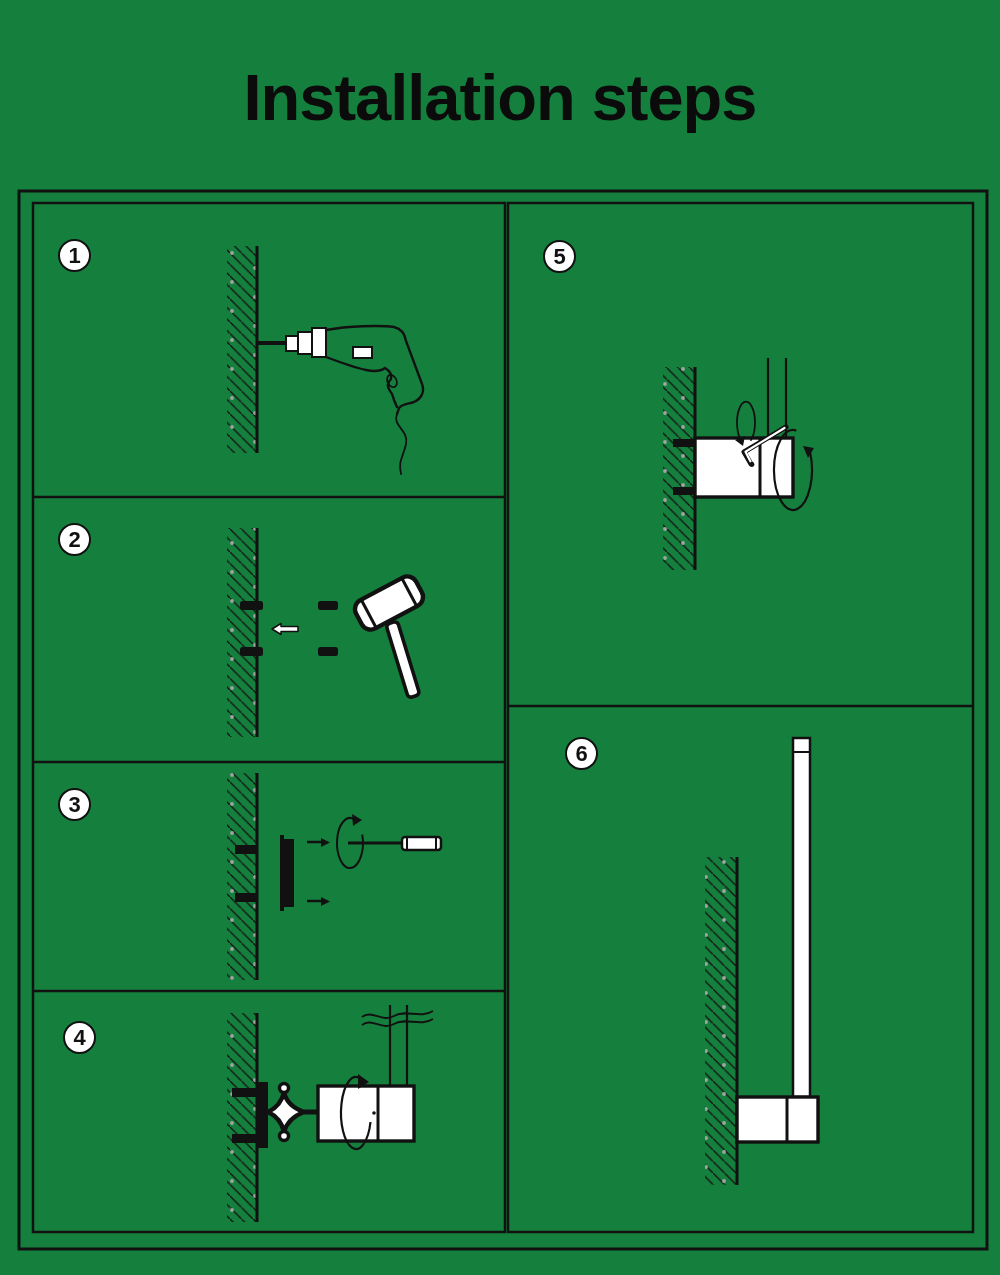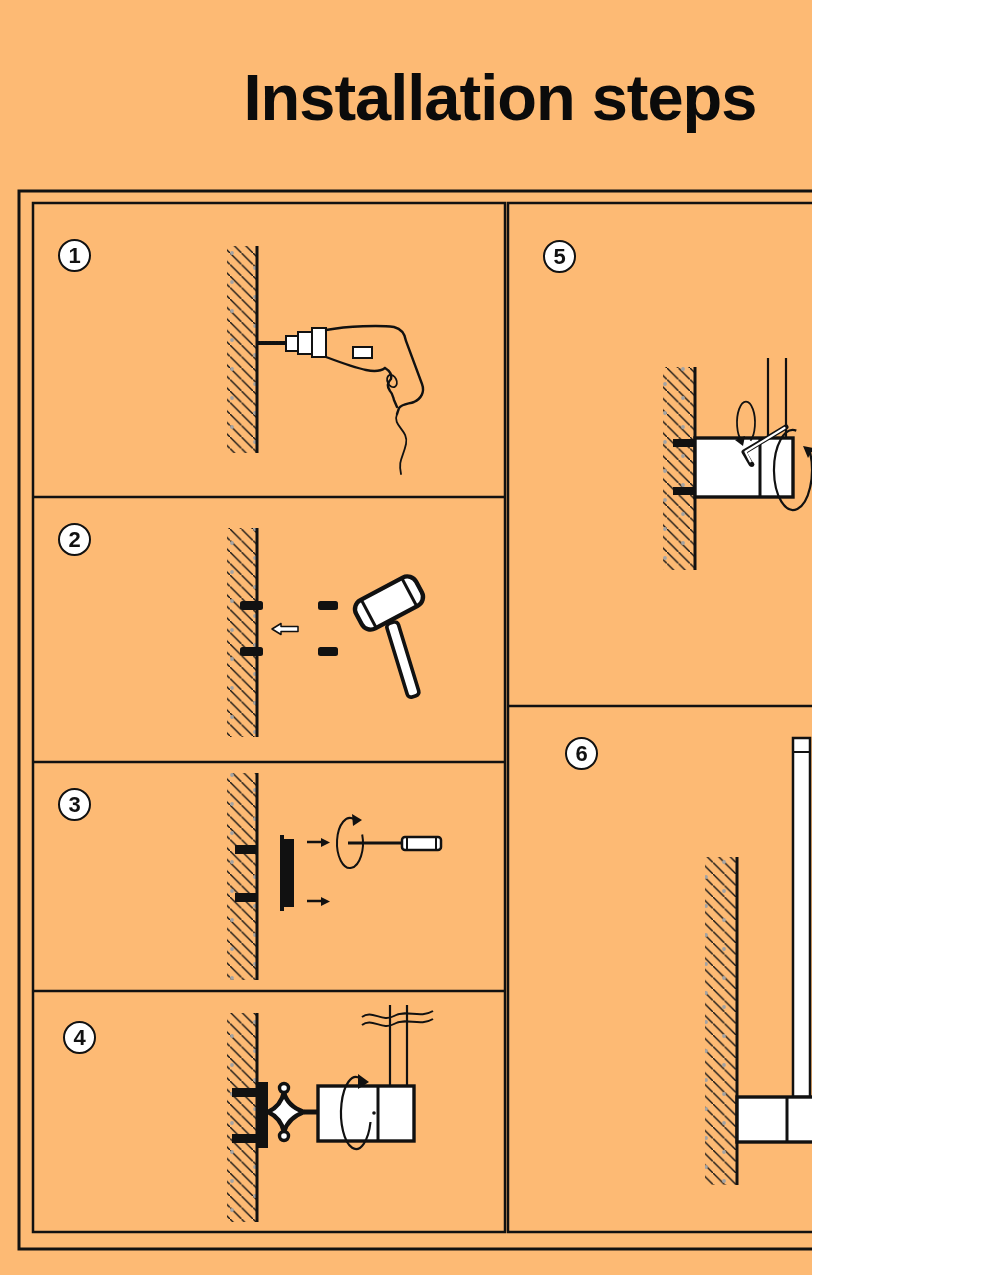--- a/index.html
+++ b/index.html
@@ -1,16 +1,16 @@
 <!DOCTYPE html>
 <html><head>
 <meta charset="utf-8">
 <style>
   html,body{margin:0;padding:0;background:#ffffff;}
-  #canvas{position:relative;width:812px;height:1275px;background:#fdba74;overflow:hidden;
+  #canvas{position:relative;width:1000px;height:1275px;background:#15803d;overflow:hidden;
           font-family:"Liberation Sans",sans-serif;color:#0b0b0b;}
   #title{position:absolute;top:60px;left:0;width:1000px;text-align:center;
          font-size:65px;font-weight:700;letter-spacing:-1px;color:#0b0b0b;white-space:nowrap;}
   svg{position:absolute;left:0;top:0;}
   .badge{position:absolute;width:29px;height:29px;border:2.5px solid #111;border-radius:50%;
          display:flex;align-items:center;justify-content:center;
          font-size:22px;font-weight:700;color:#111;background:#fff;}
 </style>
 </head>
 <body>

